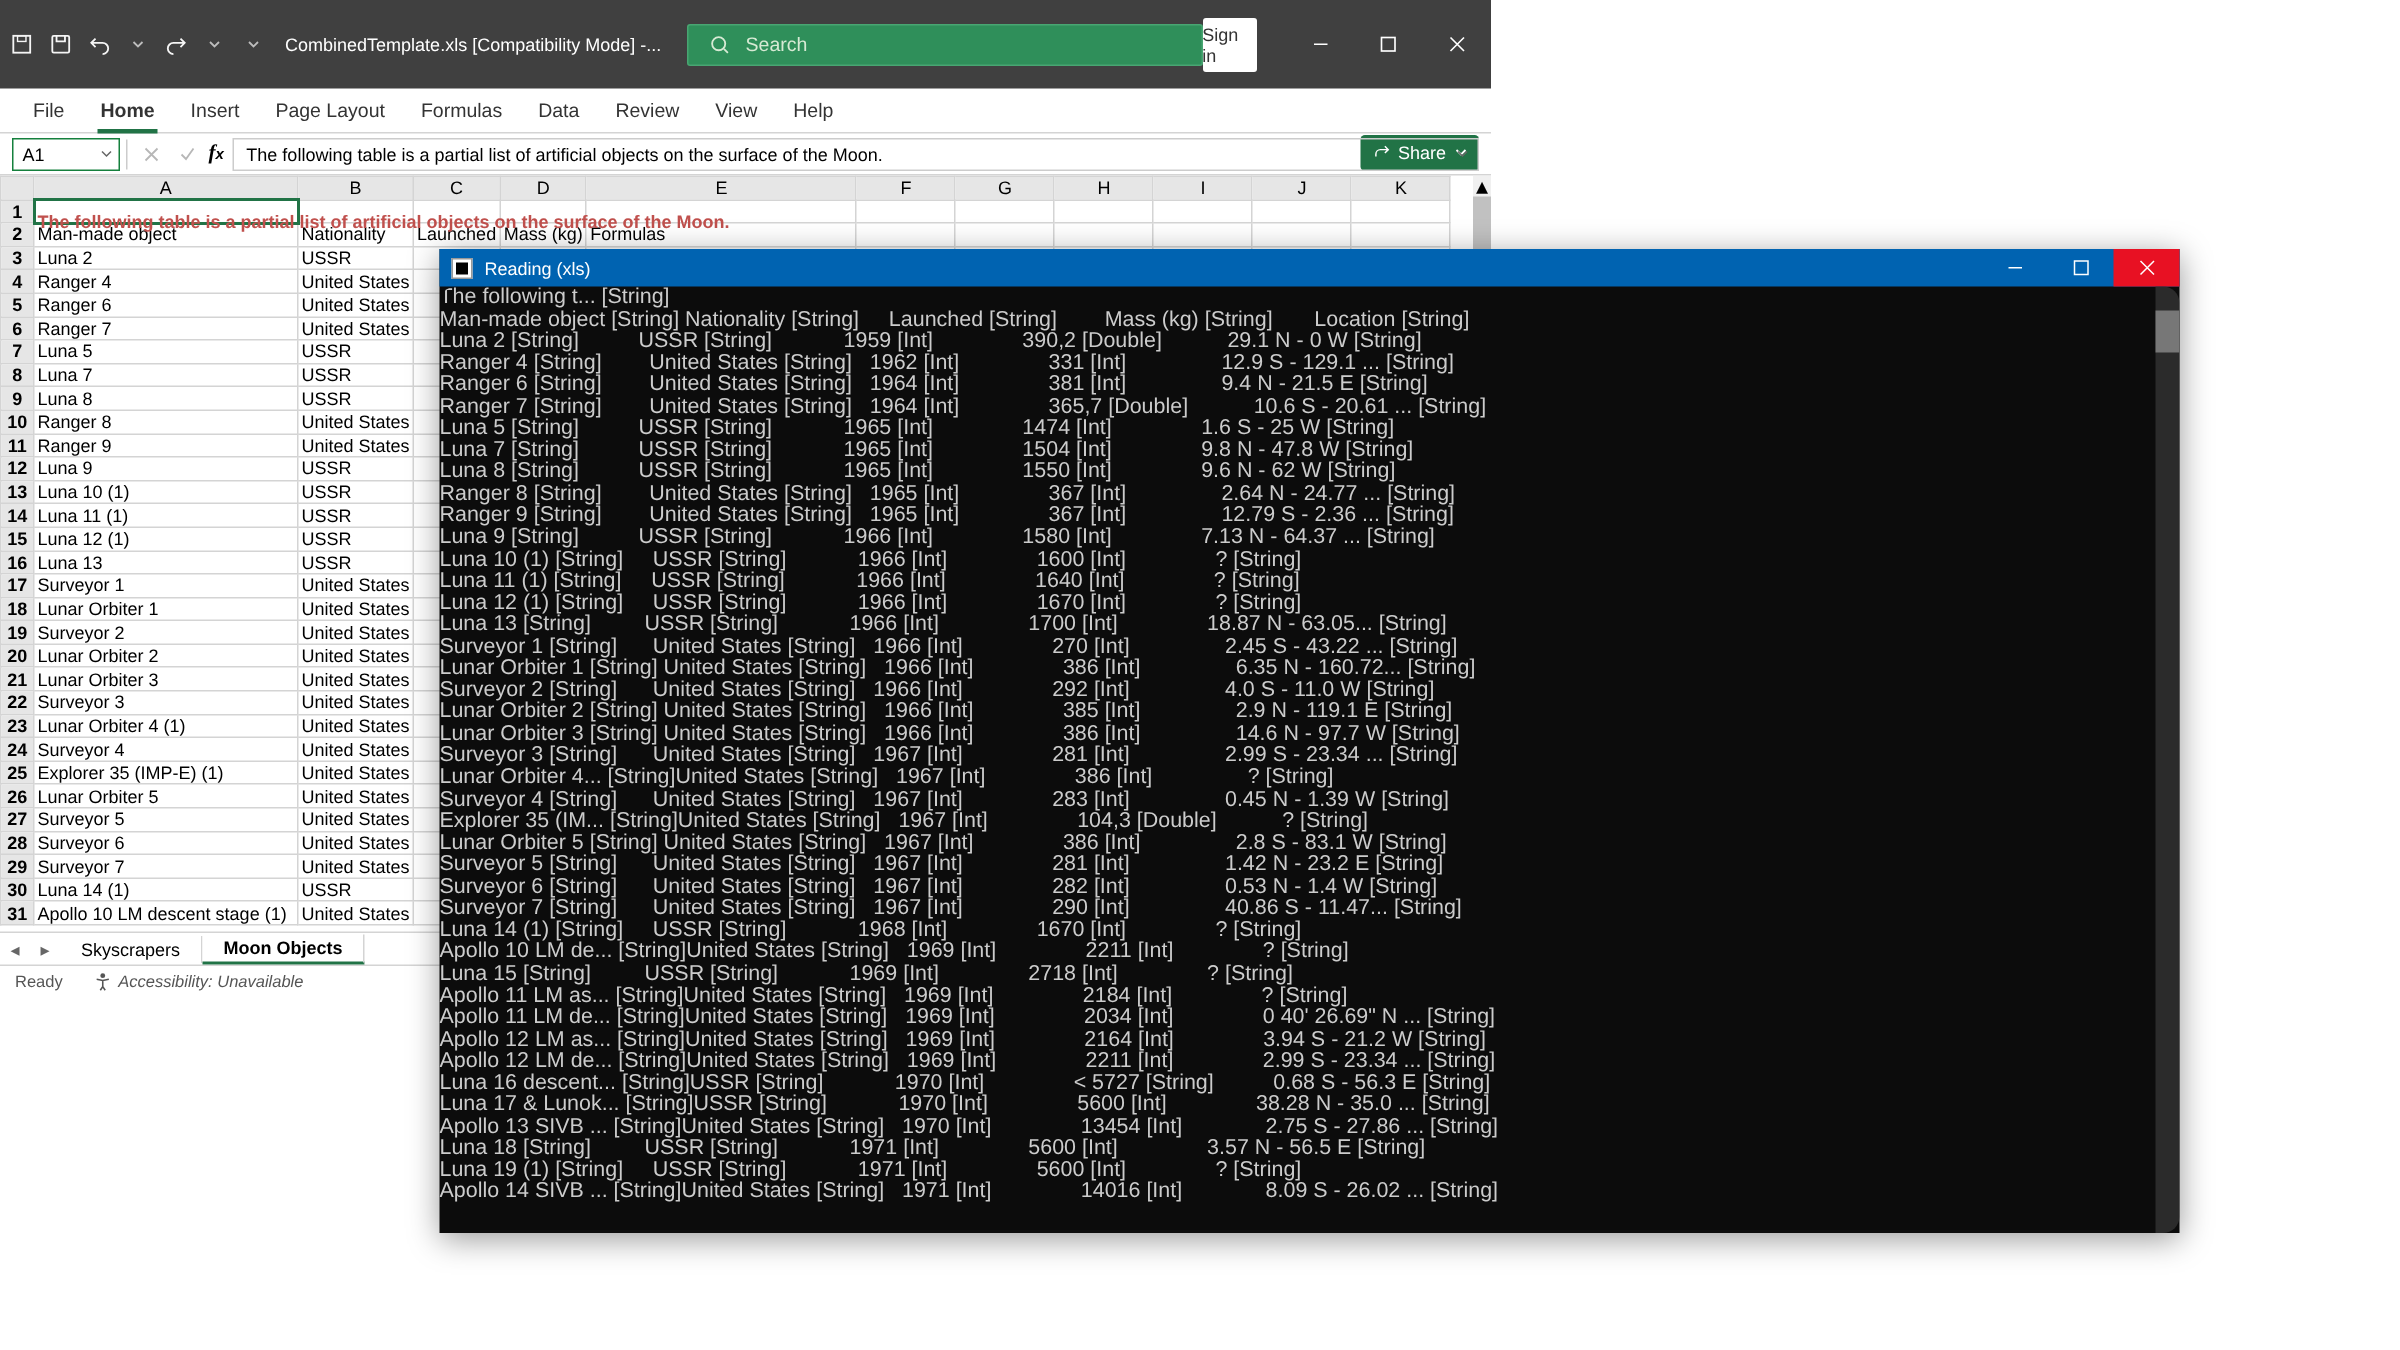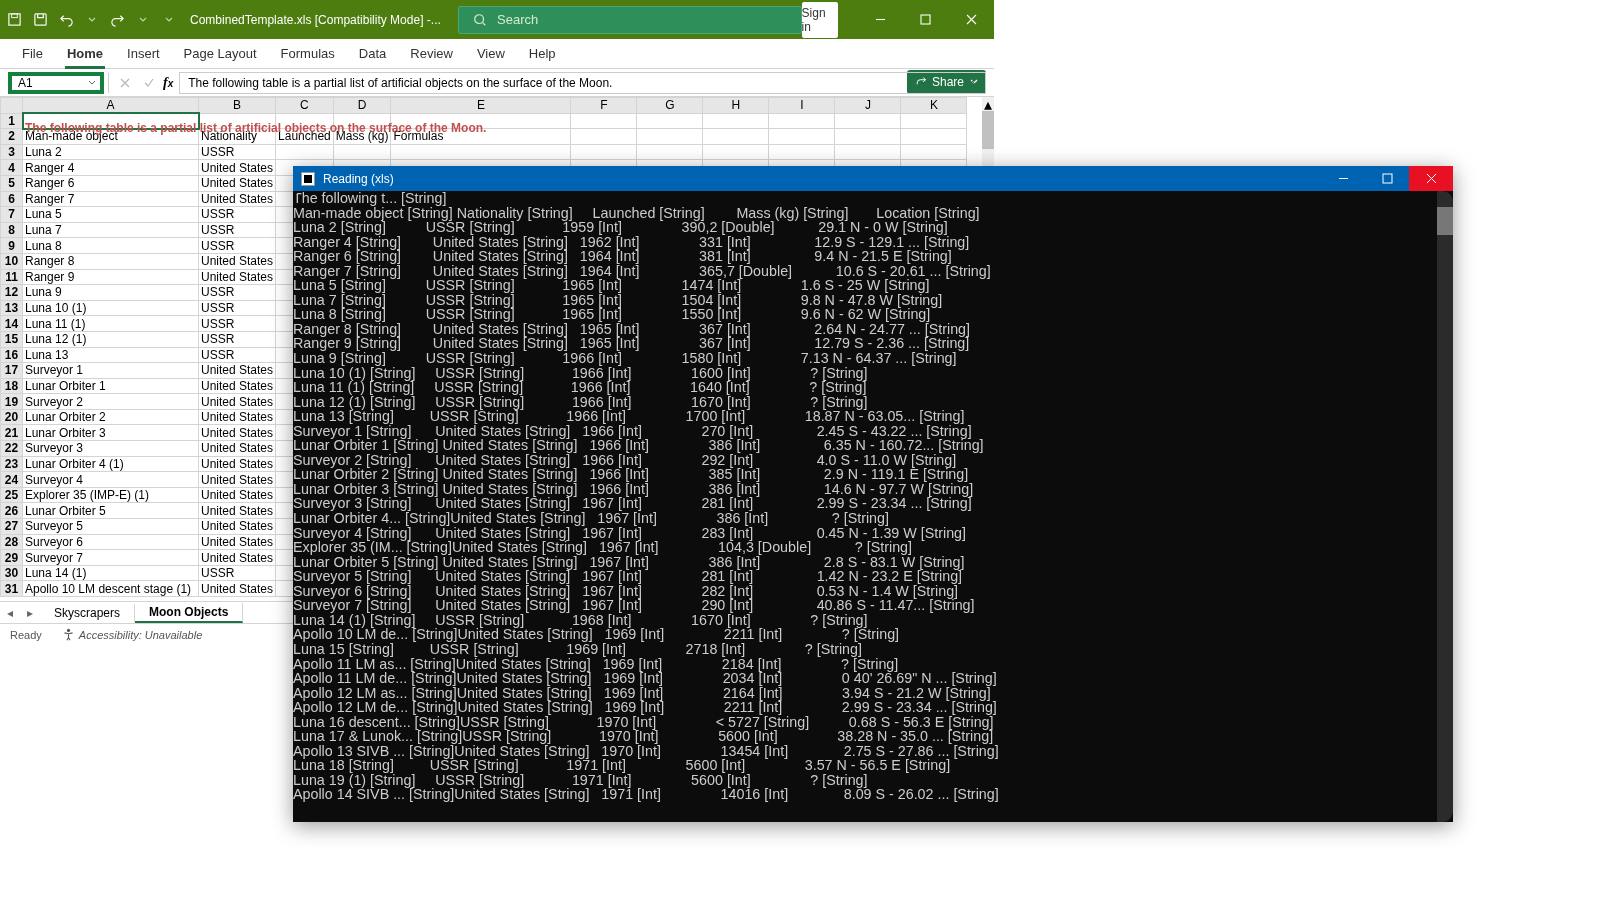--- a/index.html
+++ b/index.html
@@ -2,21 +2,21 @@
 <html><head>
 <meta charset="utf-8">
 <style>
 * { margin: 0; padding: 0; box-sizing: border-box; font-family: "Segoe UI", Arial, sans-serif; }
 body { background: #fff; width: 1600px; height: 900px; position: relative; overflow: hidden; }
 
 
 .excel { position: absolute; left: 0; top: 0; width: 994px; height: 656px; background: #fff; }
 
 
-.titlebar { background: #4d7c0f; height: 39px; display: flex; align-items: center; color: #fff; font-size: 12px; justify-content: center; }
+.titlebar { background: #404040; height: 59px; display: flex; align-items: center; color: #fff; font-size: 12px; justify-content: center; }
 .tb-btn { width: 22px; height: 22px; display: flex; align-items: center; justify-content: center; margin-left: 4px; opacity: .95; }
 .tb-btn svg { stroke: #fff; fill: none; }
 .tb-title { margin-left: 10px; white-space: nowrap; overflow: hidden; flex: 0 0 262px; }
 .searchbox { background: #2f8f5a; border: 1px solid #49a672; width: 348px; height: 28px; margin-left: 6px; display: flex; align-items: center; border-radius: 2px; }
 .searchbox svg { margin: 0 10px 0 14px; stroke: #d7ead4; }
 .searchbox span { color: #d7ead4; font-size: 13px; }
 .tb-spacer { flex: 1; }
 .signin { background: #fff; color: #333; font-size: 12px; padding: 4px 0; border-radius: 2px; margin-right: 20px; }
 .winbtn { width: 46px; height: 45px; display: flex; align-items: center; justify-content: center; }
 .winbtn svg { stroke: #fff; }
@@ -25,21 +25,21 @@
 .ribbon { height: 30px; border-bottom: 1px solid #d4d4d4; display: flex; align-items: center; padding: 0 10px; font-size: 13px; color: #333; position: relative; }
 .rtab { padding: 0 12px; height: 30px; display: flex; align-items: center; }
 .rtab.active { font-weight: 600; position: relative; }
 .rtab.active::after { content: ""; position: absolute; bottom: 0; left: 10px; right: 10px; height: 3px; background: #217346; }
 .sharebtn { position: absolute; right: 8px; top: 3px; height: 24px; background: #217346; color: #fff; border-radius: 3px; font-size: 12px; display: flex; align-items: center; padding: 0 8px; margin-top: 28px; }
 .sharebtn svg { stroke: #fff; margin-right: 5px; }
 .sharebtn .chev { margin-left: 6px; margin-right: 0; }
 
 
 .fbar { height: 28px; border-bottom: 1px solid #d4d4d4; display: flex; align-items: center; font-size: 12px; }
-.namebox { width: 96px; height: 22px; border: 4px solid #15803d; margin: 0 0 0 8px; display: flex; align-items: center; padding: 0 6px; position: relative; }
+.namebox { width: 72px; height: 22px; border: 1px solid #15803d; margin: 0 0 0 8px; display: flex; align-items: center; padding: 0 6px; position: relative; }
 .namebox .chev { position: absolute; right: 4px; }
 .fx-btn { width: 20px; display: flex; justify-content: center; margin: 0 2px; opacity: .6; }
 .fx-label { font-style: italic; font-family: "Times New Roman", serif; font-size: 14px; margin: 0 6px 0 2px; font-weight: bold; }
 .fx-input { flex: 1; height: 22px; border: 1px solid #ccc; padding: 0 8px; font-size: 12px; display: flex; align-items: center; margin-right: 8px; position: relative; }
 .fx-input .chev { position: absolute; right: 6px; }
 
 
 .gridwrap { position: relative; height: 504px; overflow: hidden; }
 .grid { border-collapse: collapse; font-size: 12px; table-layout: fixed; }
 .grid th, .grid td { border: 1px solid #d4d4d4; height: 15.6px; padding: 0 2px; overflow: hidden; white-space: nowrap; }

